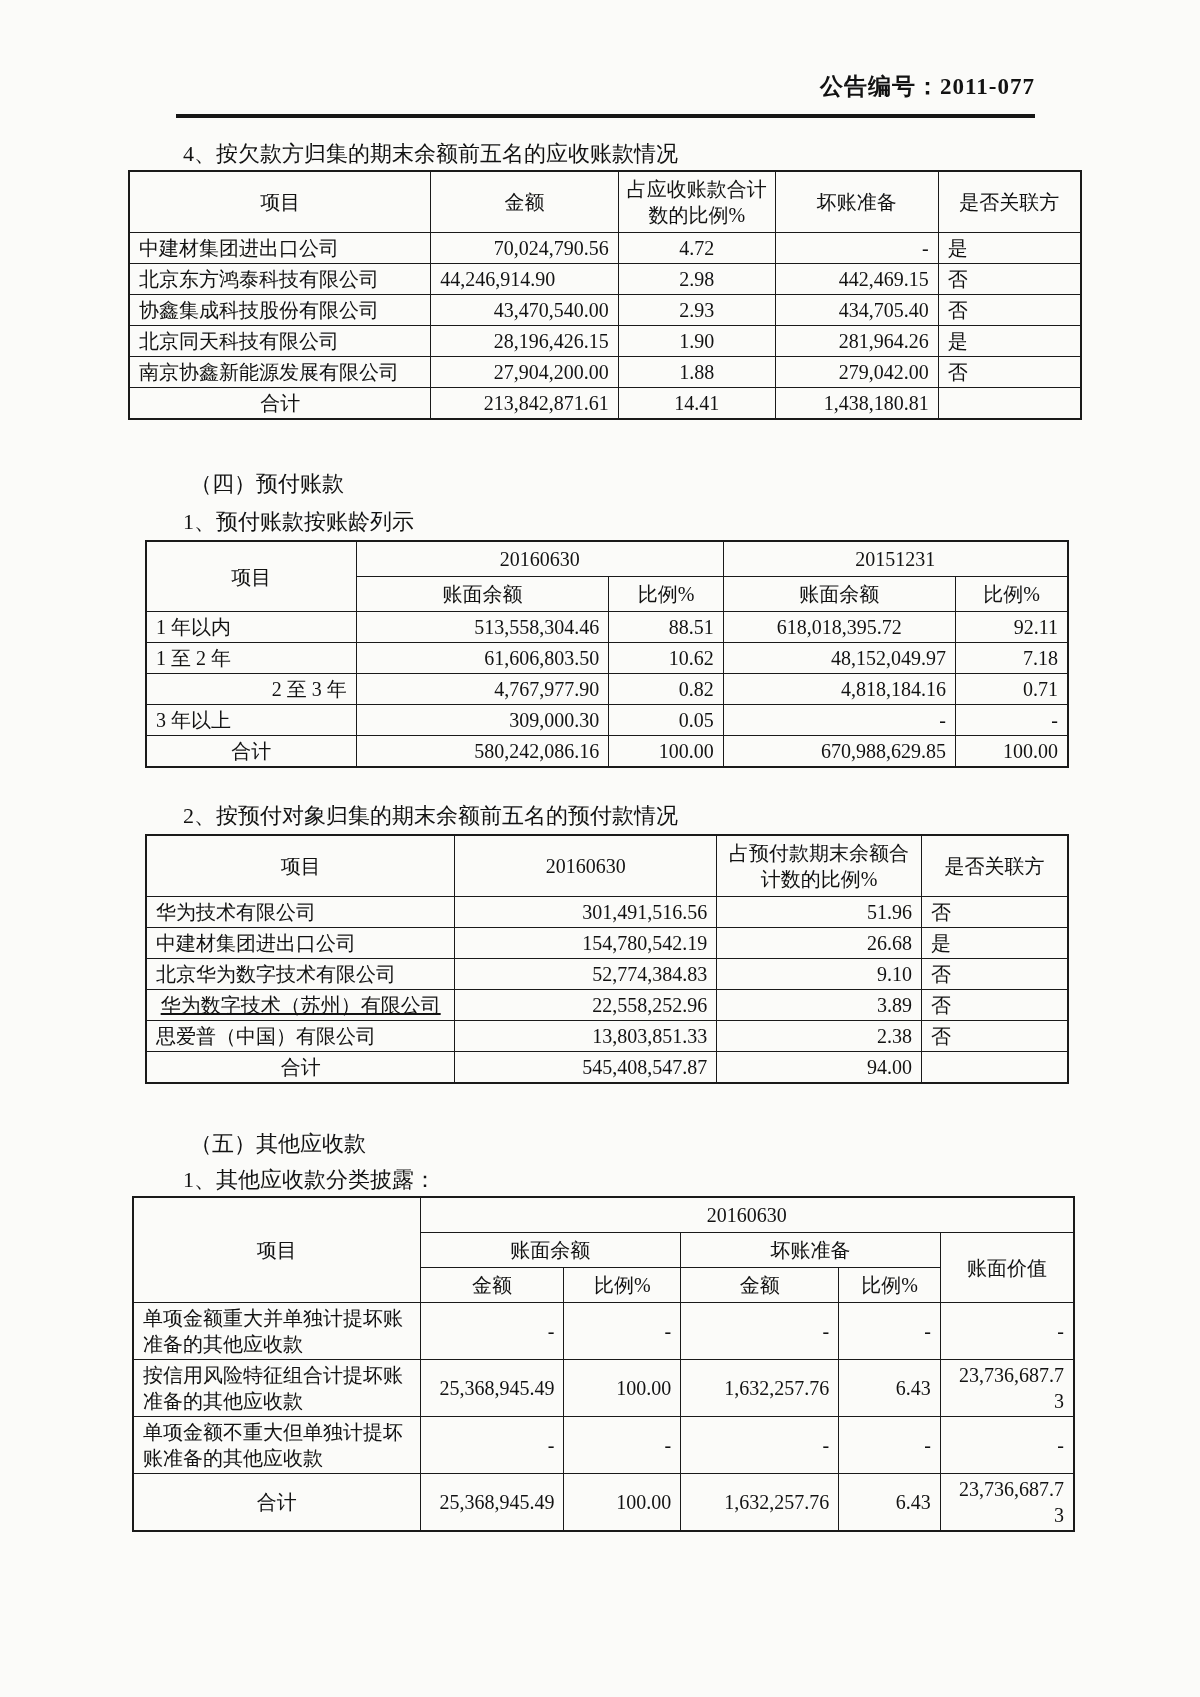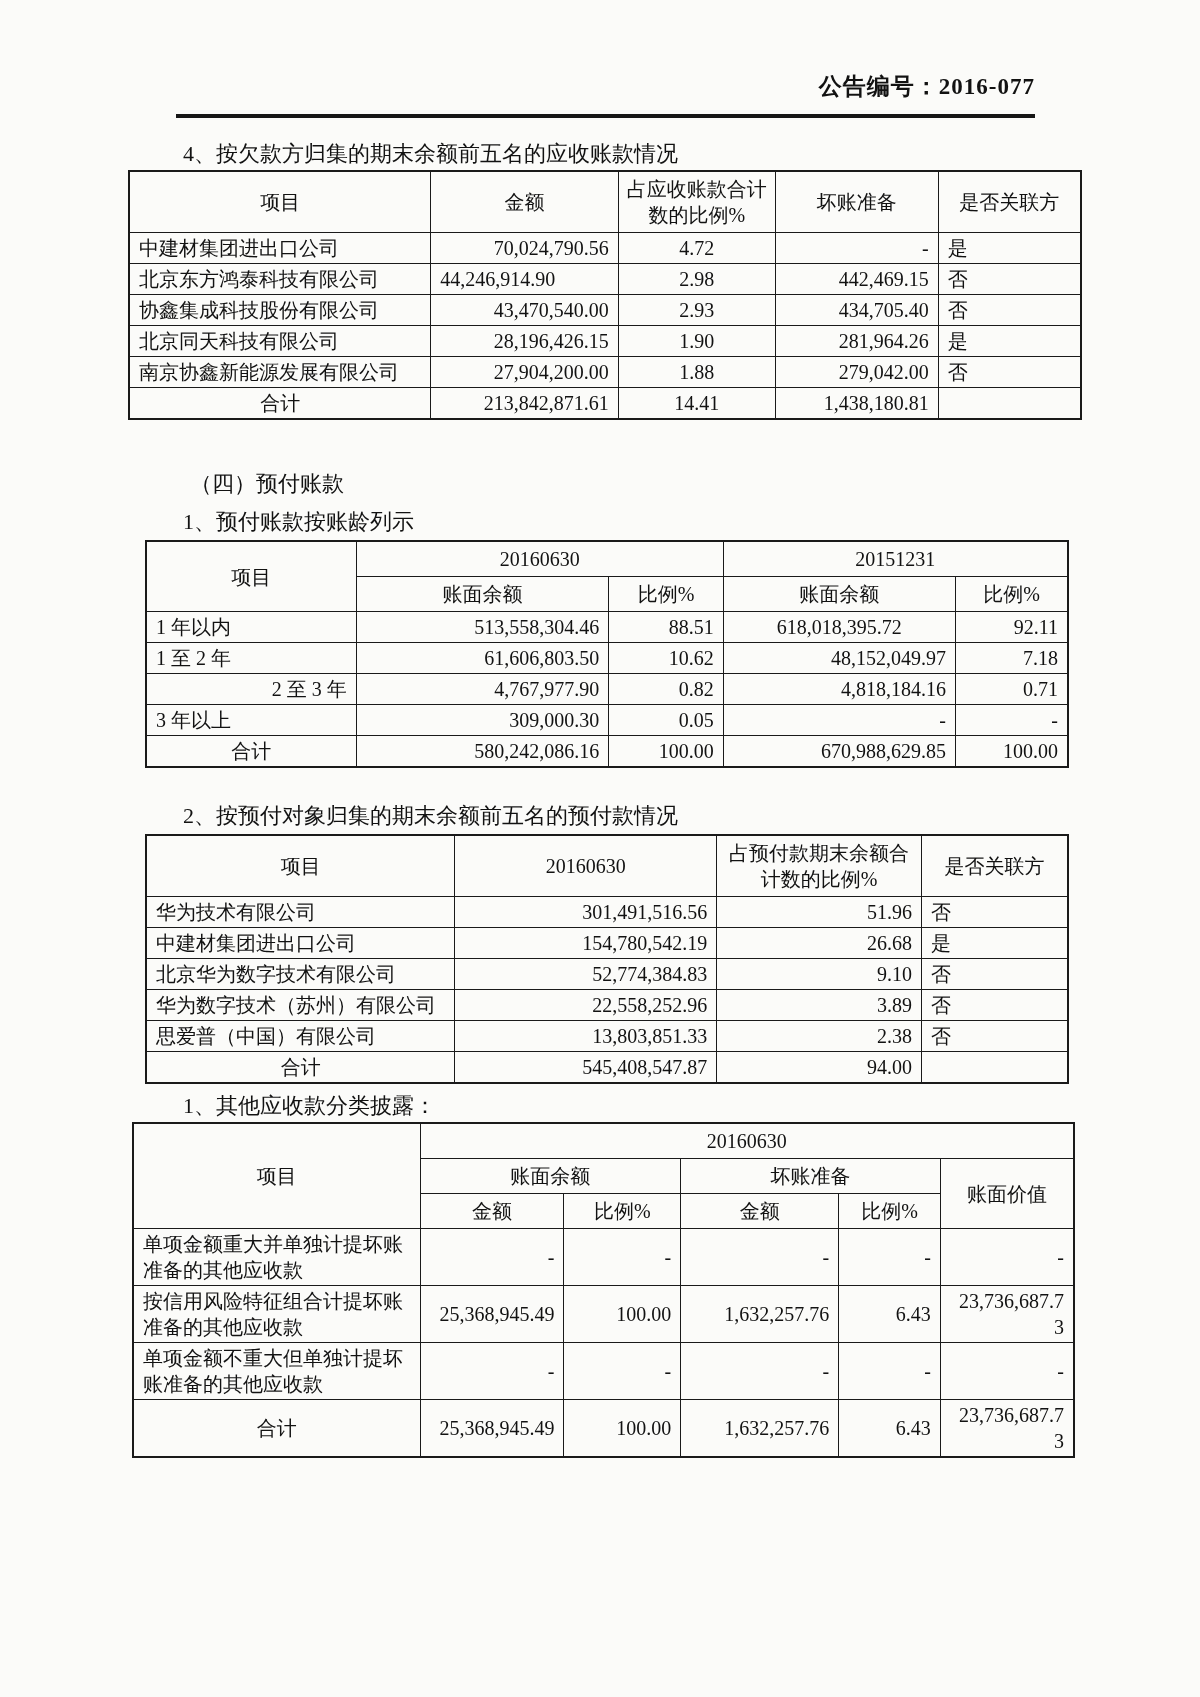--- a/index.html
+++ b/index.html
@@ -36,21 +36,21 @@
   .t1 { width:954px; margin:2px 0 0 128px; }
   .t2 { width:924px; margin:4px 0 0 145px; }
   .t3 { width:924px; margin:4px 0 0 145px; }
   .t4 { width:943px; margin:2px 0 0 132px; }
 </style>
 </head>
 <body>
 
 <div class="page">
 
-  <div class="doc-header">公告编号：2016-077</div>
+  <div class="doc-header">公告编号：2011-077</div>
   <div class="header-rule"></div>
 
   <div class="h h-s1">4、按欠款方归集的期末余额前五名的应收账款情况</div>
   <table class="doc-table t1">
       <colgroup>
         <col style="width: 31.7%;">
         <col style="width: 19.7%;">
         <col style="width: 16.5%;">
         <col style="width: 17.1%;">
         <col style="width: 15%;">
@@ -201,40 +201,41 @@
           <td style="text-align: right;">26.68</td>
           <td style="text-align: left;">是</td>
         </tr>
         <tr>
           <td style="text-align: left;">北京华为数字技术有限公司</td>
           <td style="text-align: right;">52,774,384.83</td>
           <td style="text-align: right;">9.10</td>
           <td style="text-align: left;">否</td>
         </tr>
         <tr>
-          <td style="text-align: left;">华为数字技术（苏州）有限公司</td>
+          <td style="text-align: center; text-decoration: underline;">华为数字技术（苏州）有限公司</td>
           <td style="text-align: right;">22,558,252.96</td>
           <td style="text-align: right;">3.89</td>
           <td style="text-align: left;">否</td>
         </tr>
         <tr>
           <td style="text-align: left;">思爱普（中国）有限公司</td>
           <td style="text-align: right;">13,803,851.33</td>
           <td style="text-align: right;">2.38</td>
           <td style="text-align: left;">否</td>
         </tr>
         <tr>
           <td style="text-align: center;">合计</td>
           <td style="text-align: right;">545,408,547.87</td>
           <td style="text-align: right;">94.00</td>
           <td style="text-align: left;"></td>
         </tr>
       </tbody>
     </table>
 
+  <div class="h h-s4">（五）其他应收款</div>
   <div class="h h-s4b">1、其他应收款分类披露：</div>
   <table class="doc-table t4">
       <colgroup>
         <col style="width: 30.5%;">
         <col style="width: 15.3%;">
         <col style="width: 12.4%;">
         <col style="width: 16.8%;">
         <col style="width: 10.8%;">
         <col style="width: 14.2%;">
       </colgroup>

